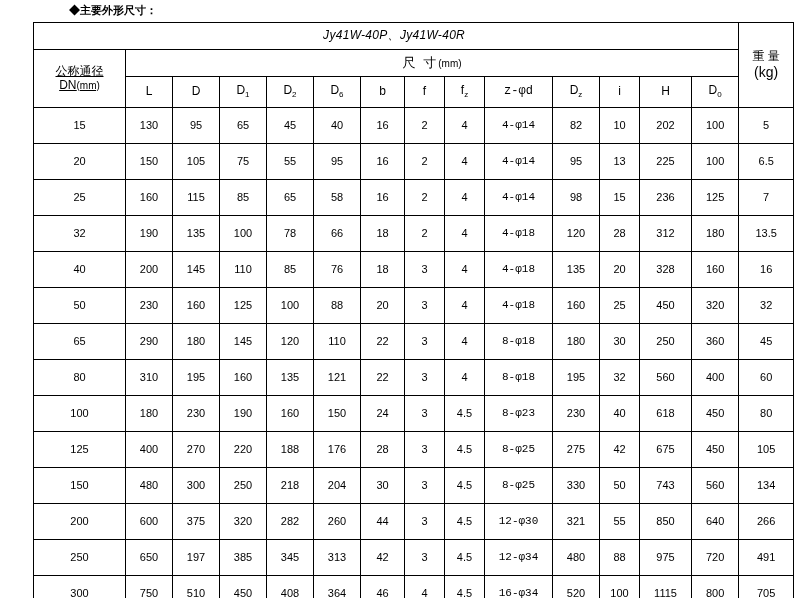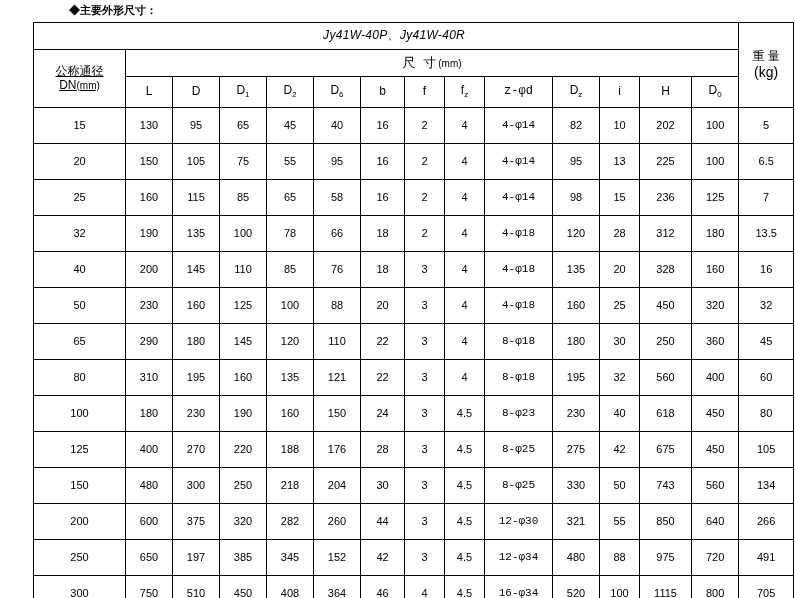--- a/index.html
+++ b/index.html
@@ -359,21 +359,21 @@
             <td>850</td>
             <td>640</td>
             <td>266</td>
           </tr>
           <tr class="data-row">
             <td>250</td>
             <td>650</td>
             <td>197</td>
             <td>385</td>
             <td>345</td>
-            <td>152</td>
+            <td>313</td>
             <td>42</td>
             <td>3</td>
             <td>4.5</td>
             <td class="nowrap">12-φ34</td>
             <td>480</td>
             <td>88</td>
             <td>975</td>
             <td>720</td>
             <td>491</td>
           </tr>

